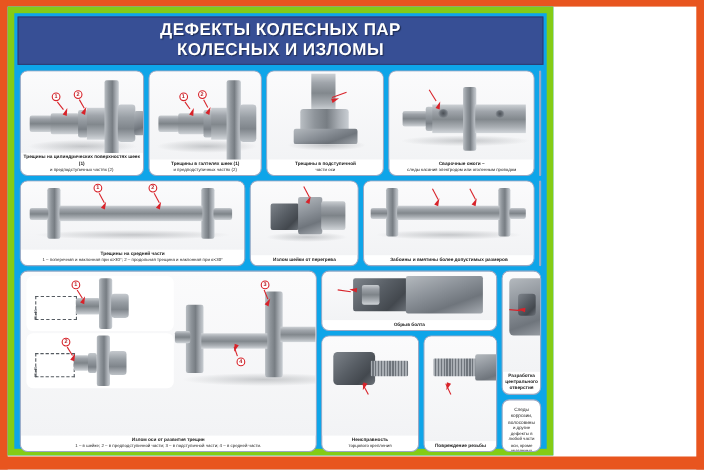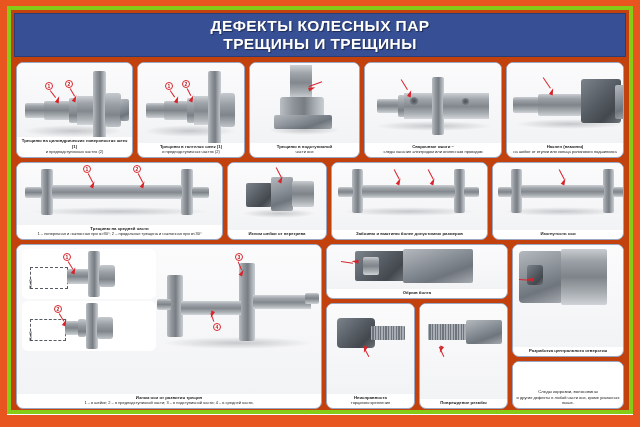--- a/index.html
+++ b/index.html
@@ -18,23 +18,23 @@
   .frame-left, .frame-right, .frame-top, .frame-bottom {
     position: absolute; background: #e8551f;
   }
   .frame-left  { left: 0; top: 0; width: 7px; height: 427px; }
   .frame-right { right: 0; top: 0; width: 7px; height: 427px; }
   .frame-top   { left: 0; top: 0; width: 640px; height: 6px; }
   .frame-bottom{ left: 0; bottom: 0; width: 640px; height: 12px; }
 
   .inner {
     position: relative;
-    width: 626px; height: 408px;
-    background: #c2410c;
-    border: 4px solid #84cc16;
+    width: 496px; height: 408px;
+    background: #0ea5e9;
+    border: 6px solid #84cc16;
   }
 
   .title-banner {
     margin: 3px 3px 0 3px;
     height: 44px;
     background: #374f95;
     border: 1px solid #2b3d75;
     display: flex; flex-direction: column;
     align-items: center; justify-content: center;
     color: #ffffff;
@@ -186,21 +186,21 @@
 <div class="poster">
   <div class="frame-top"></div>
   <div class="frame-left"></div>
   <div class="frame-right"></div>
   <div class="frame-bottom"></div>
 
   <div class="inner">
 
     <div class="title-banner">
       <div class="title-line">ДЕФЕКТЫ КОЛЕСНЫХ ПАР</div>
-      <div class="title-line">ТРЕЩИНЫ И ТРЕЩИНЫ</div>
+      <div class="title-line">КОЛЕСНЫХ И ИЗЛОМЫ</div>
     </div>
 
     <div class="grid">
 
       <div class="row" style="height:96px;">
 
         <div class="panel" style="width:117px;">
           <div class="panel-art">
             <div class="shadow-ell" style="left:6px;top:62px;width:100px;height:12px;"></div>
             <div class="journal" style="left:8px;top:40px;width:20px;height:15px;"></div>

